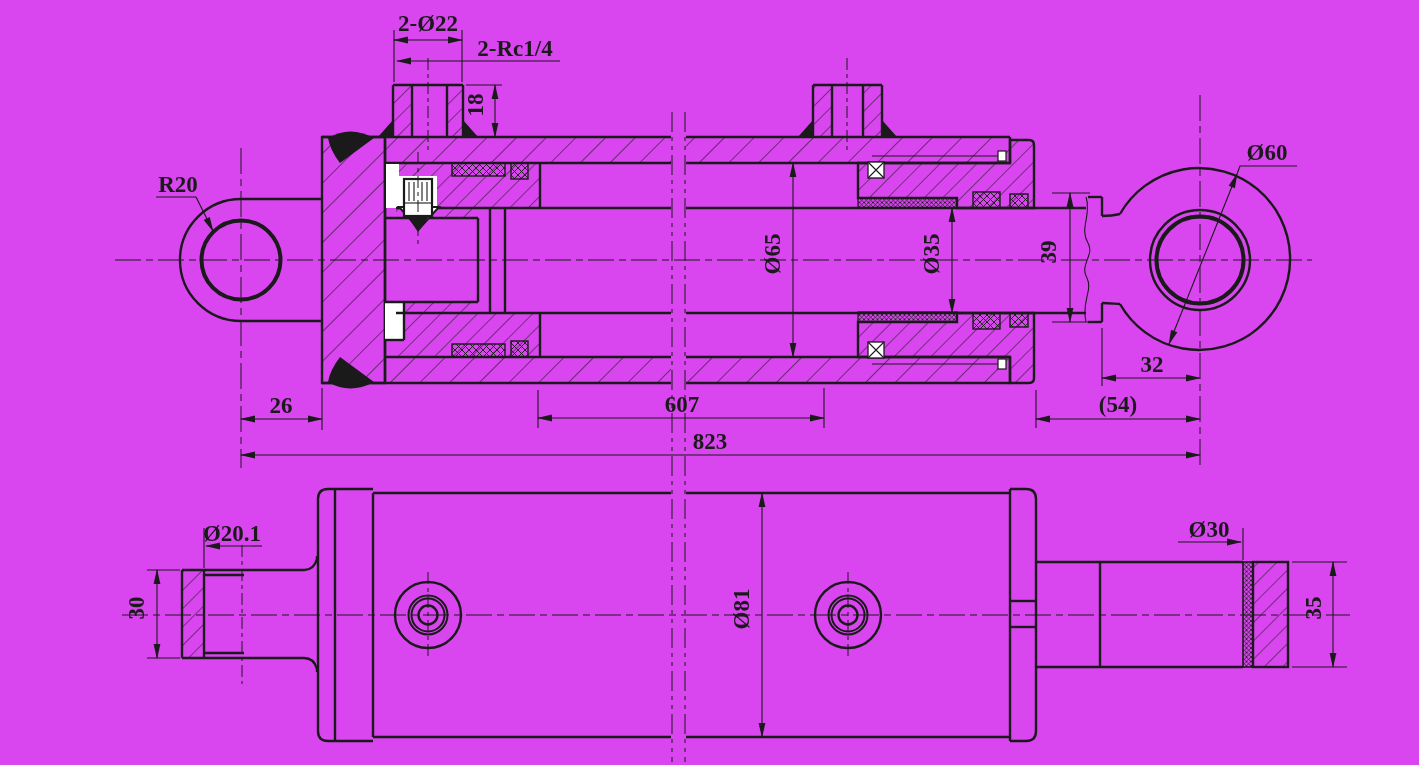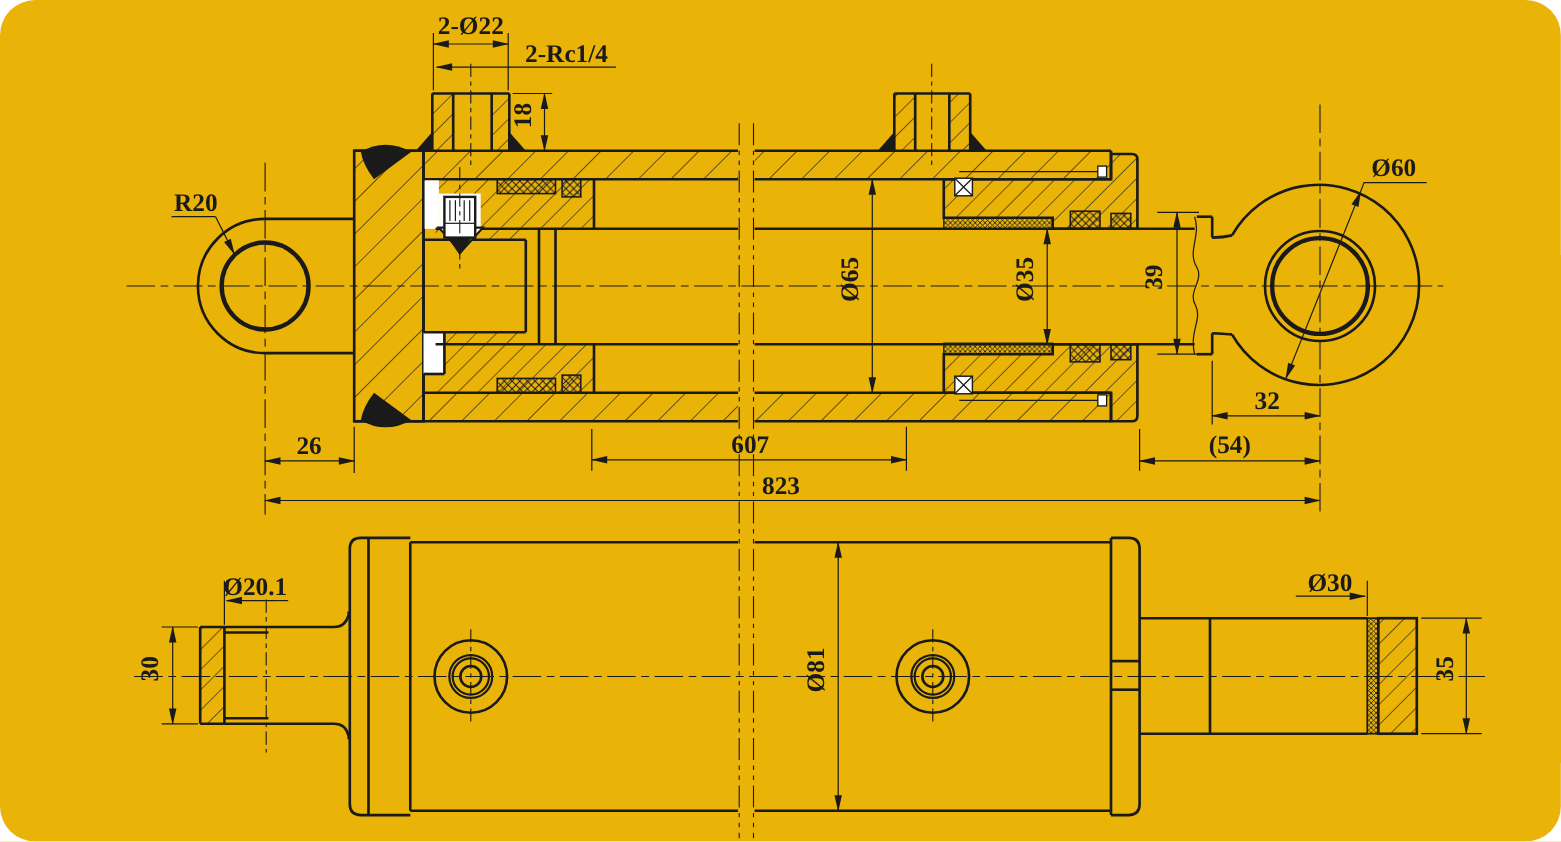--- a/index.html
+++ b/index.html
@@ -1,16 +1,16 @@
 <!DOCTYPE html>
 <html><head>
 <meta charset="utf-8">
 <style>
   html,body{margin:0;padding:0;background:#fff;}
-  #stage{position:relative;width:1419px;height:765px;background:#eab308;overflow:hidden;border-radius:32px;}
+  #stage{position:relative;width:1419px;height:765px;background:#d946ef;overflow:hidden;}
   svg{display:block;}
   text{font-family:"Liberation Serif","DejaVu Serif",serif;font-weight:bold;fill:#1a1a1a;}
   .dimtxt{font-size:23px;}
   .ln{stroke:#1a1a1a;stroke-width:2.4;fill:none;}
   .thick{stroke:#1a1a1a;stroke-width:4;fill:none;}
   .thin{stroke:#1a1a1a;stroke-width:1.1;fill:none;}
   .cl{stroke:#1a1a1a;stroke-width:1;fill:none;stroke-dasharray:26 5 7 5;}
   .cls{stroke:#1a1a1a;stroke-width:1;fill:none;stroke-dasharray:12 4 4 4;}
   .brk{stroke:#1a1a1a;stroke-width:1;fill:none;stroke-dasharray:20 5 4 5 4 5;}
   .dim{stroke:#1a1a1a;stroke-width:1.1;fill:none;marker-start:url(#arr);marker-end:url(#arr);}

